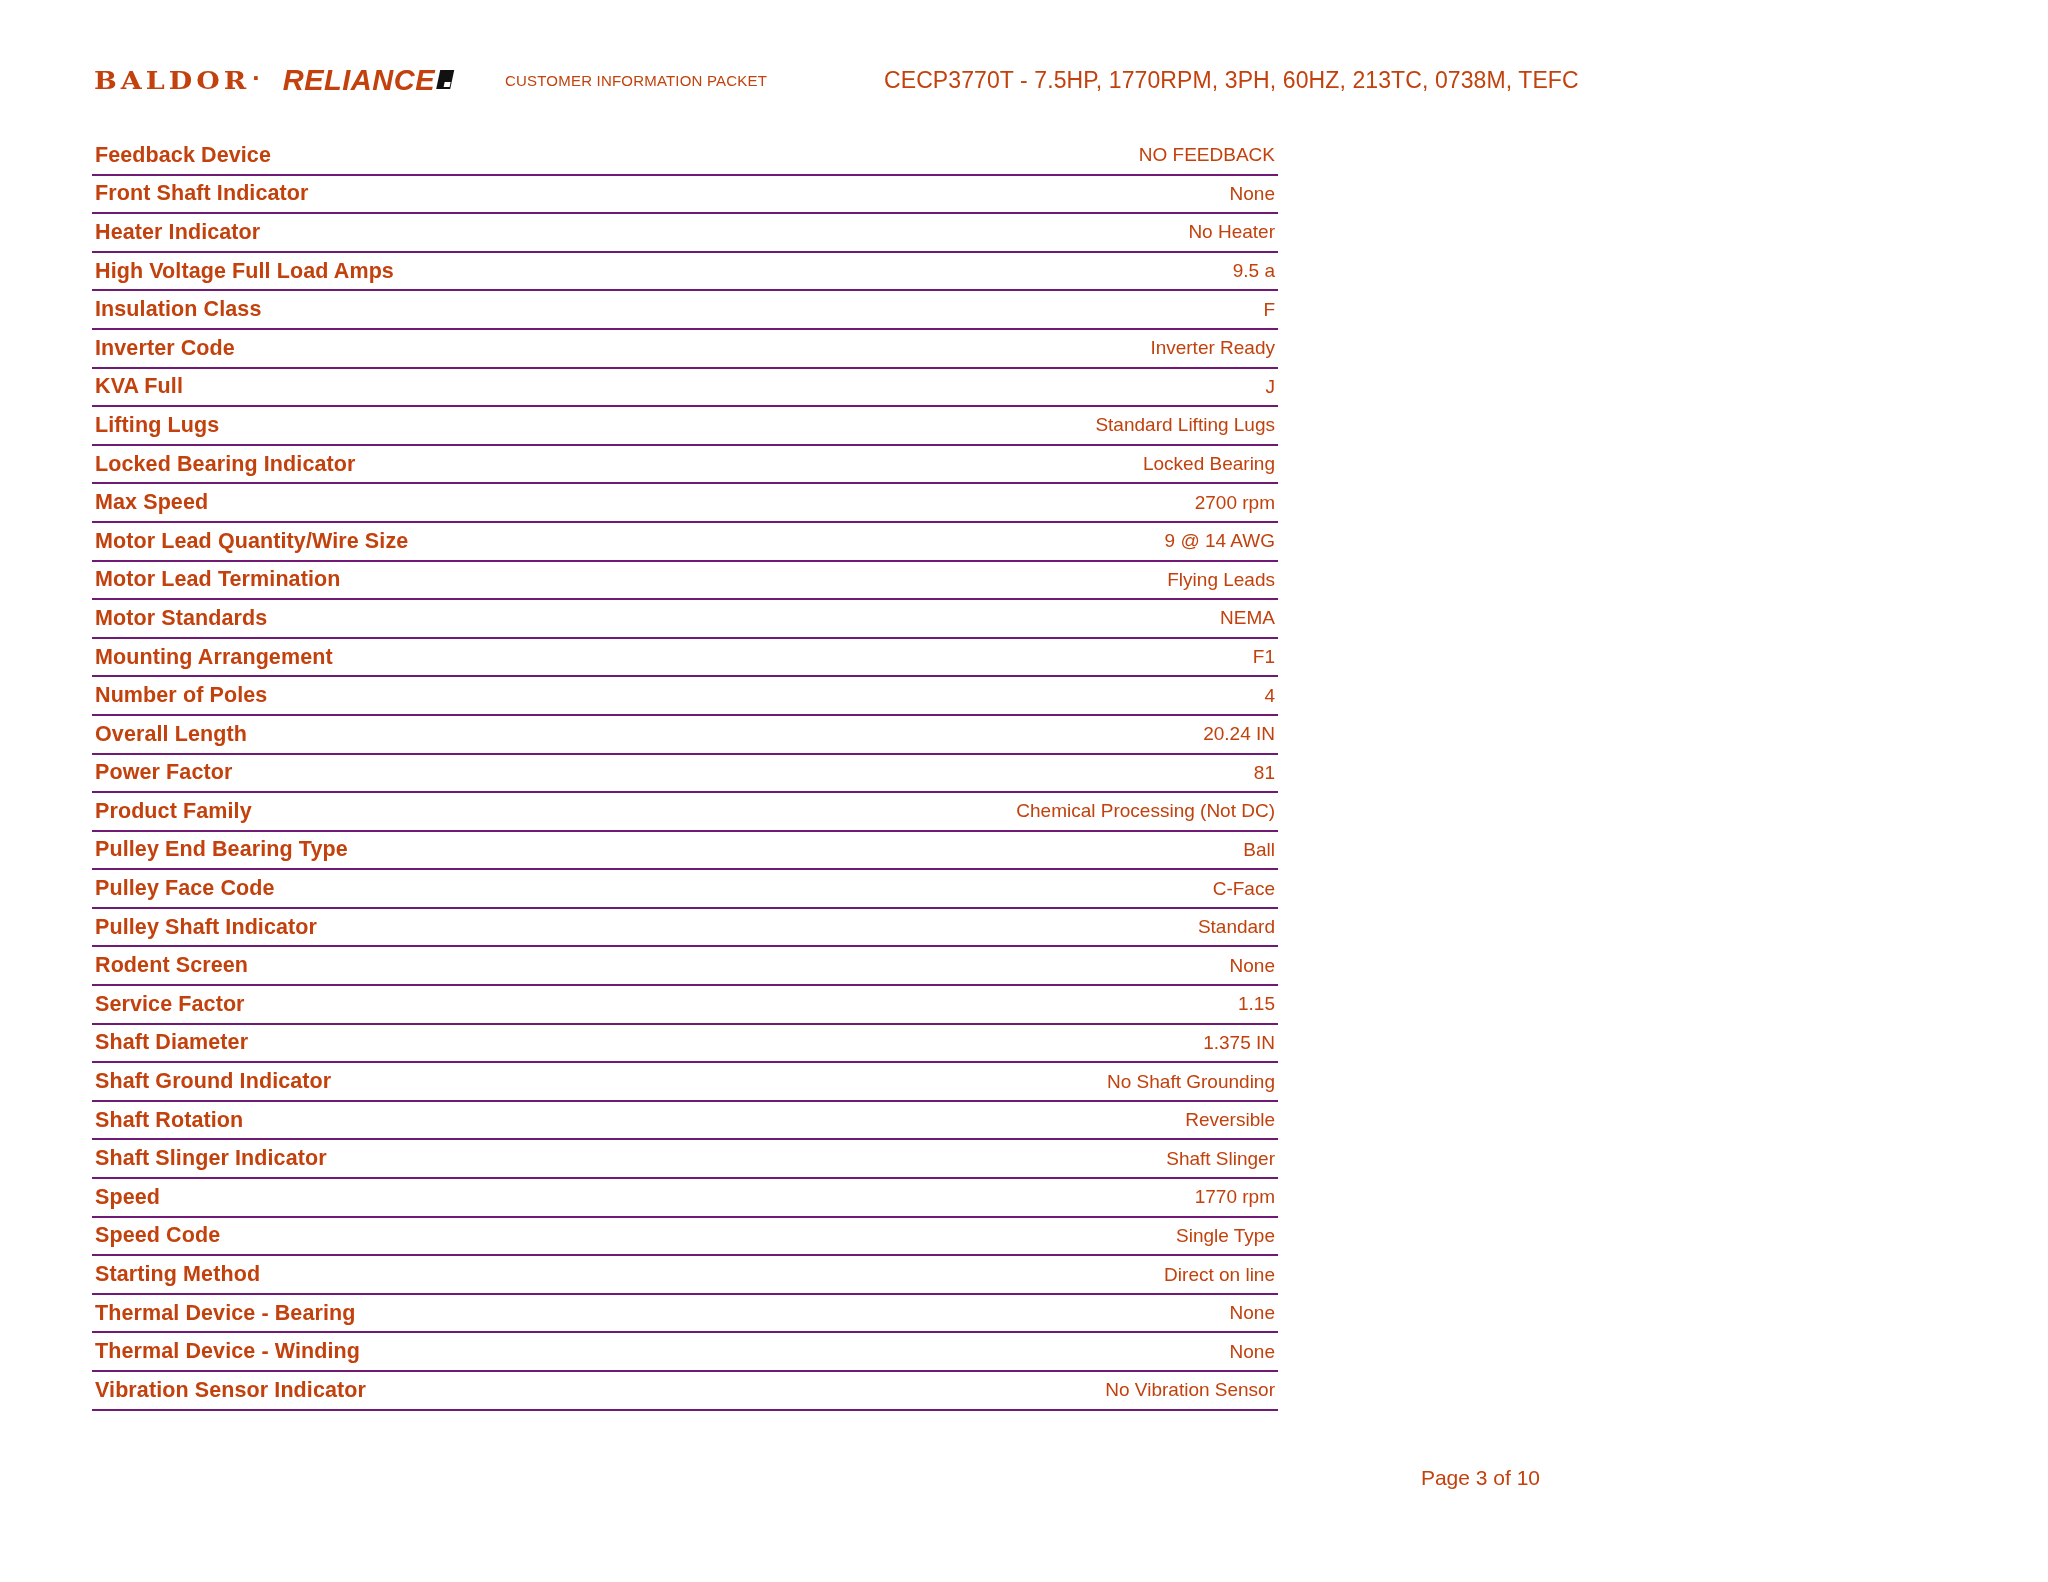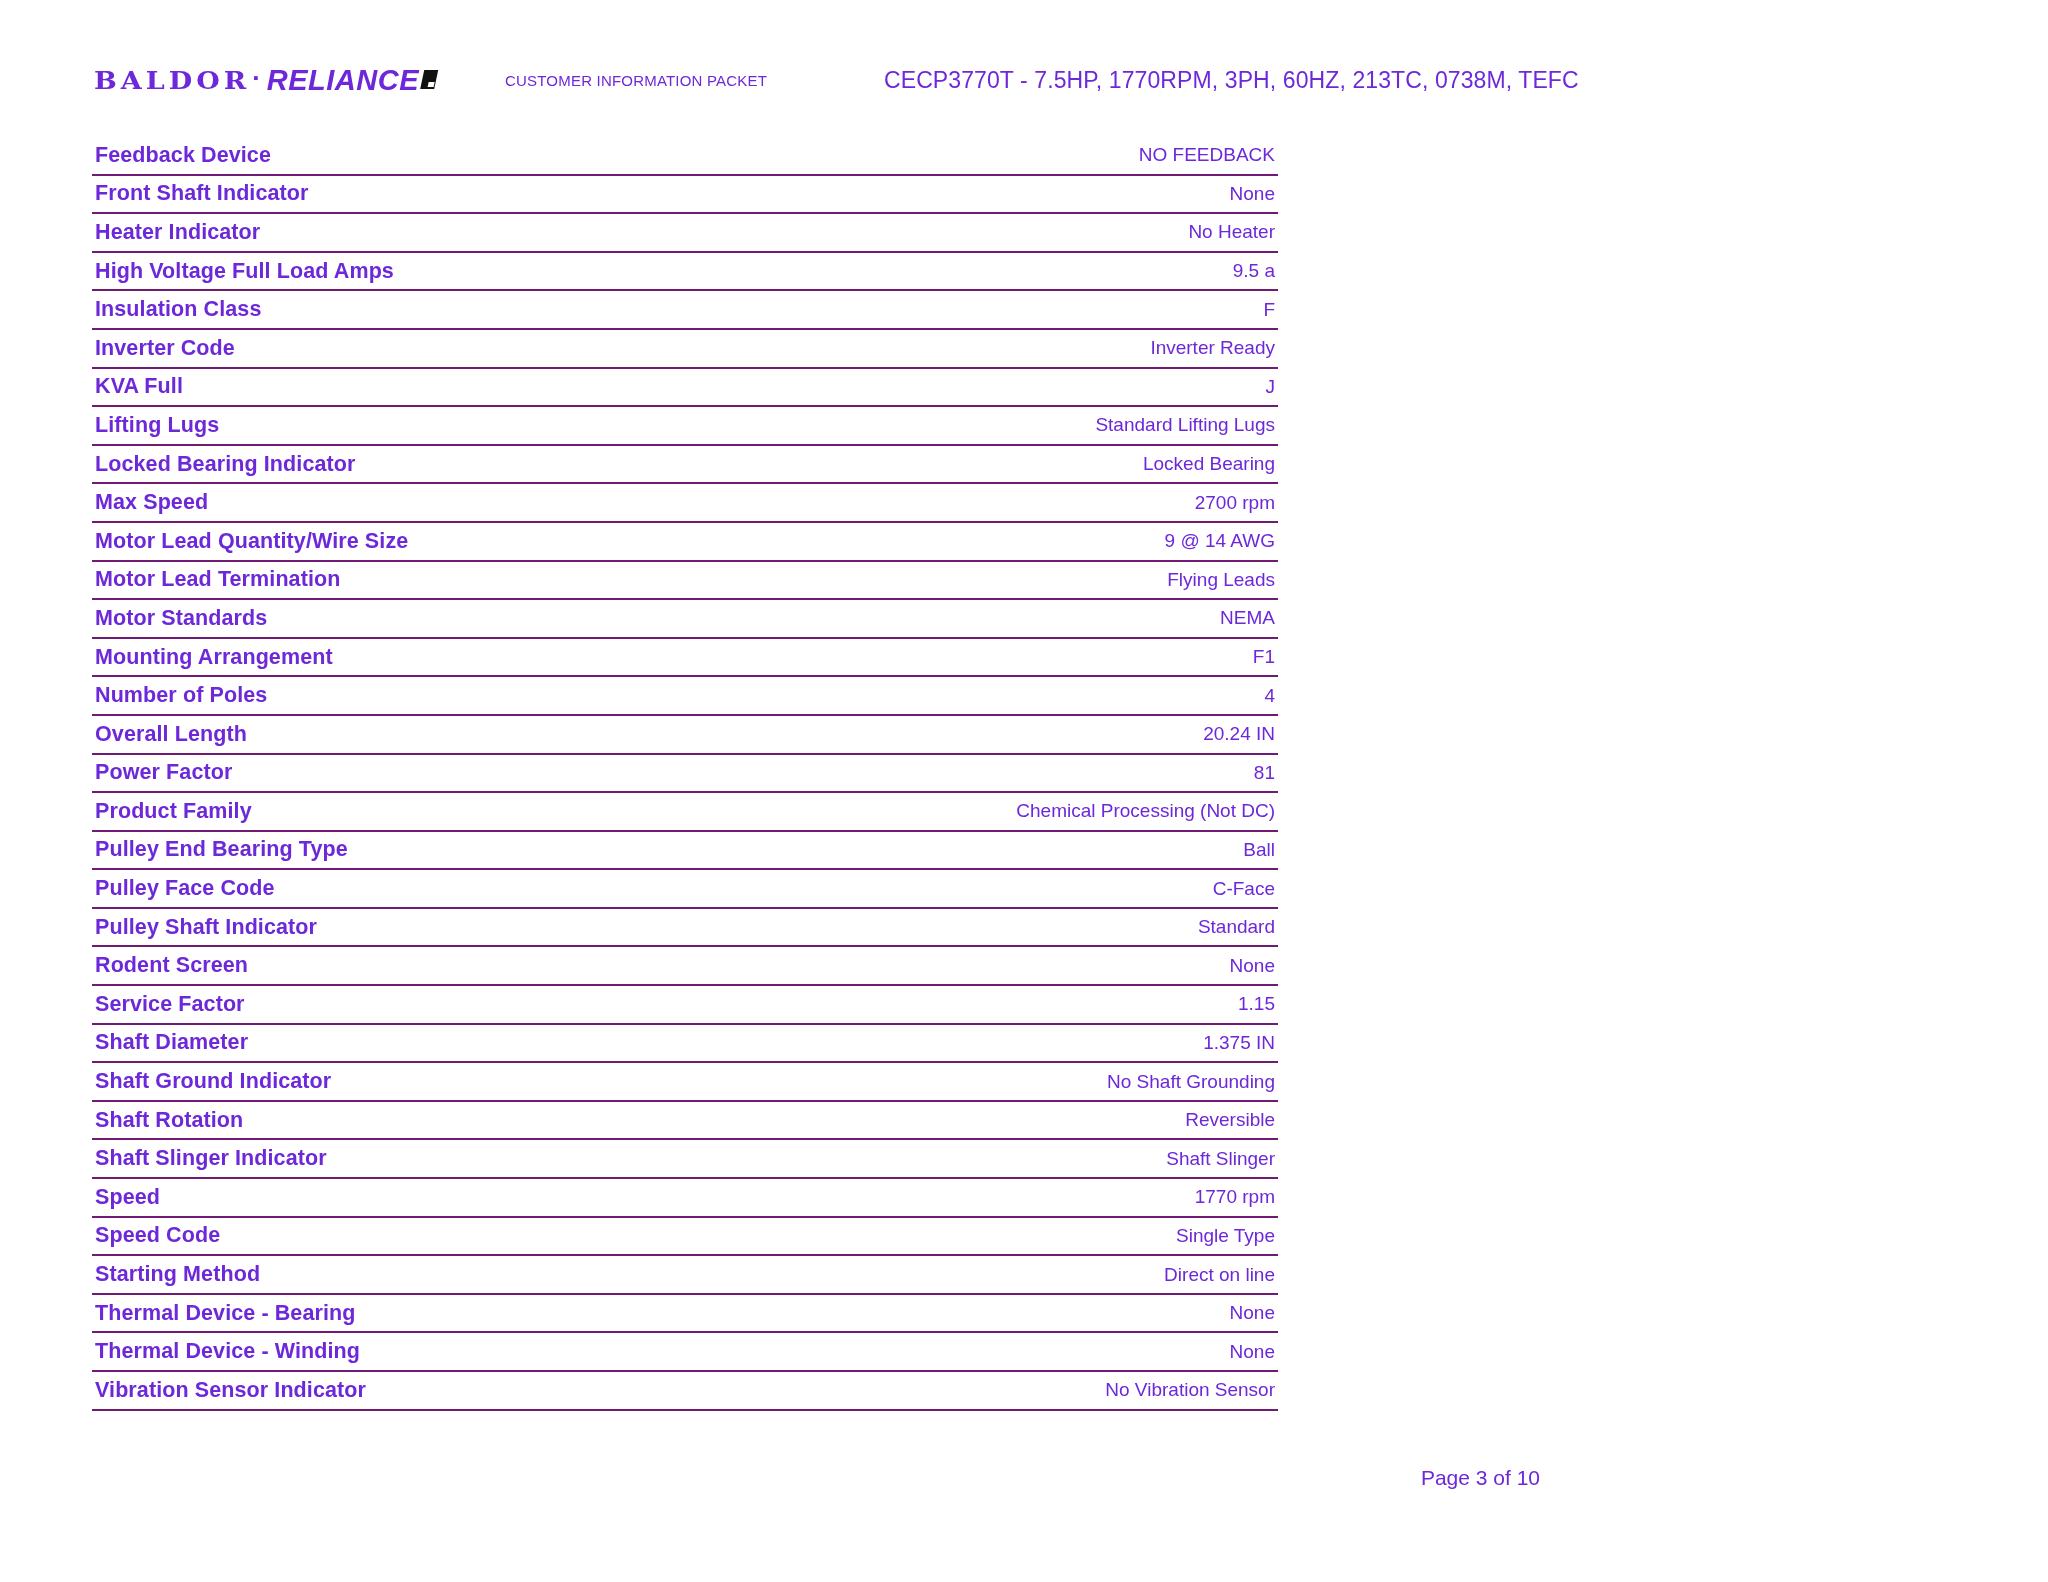--- a/index.html
+++ b/index.html
@@ -6,21 +6,21 @@
     margin: 0;
     padding: 0;
     background: #ffffff;
   }
   .page {
     position: relative;
     width: 1624px;
     height: 1582px;
     background: #ffffff;
     font-family: "Liberation Sans", sans-serif;
-    color: #6d28d9;
+    color: #c2410c;
     overflow: hidden;
   }
 
   
   .hdr-item { position: absolute; top: 62px; height: 36px; display: flex; align-items: center; }
 
   .logo { left: 94px; white-space: nowrap; }
   .logo .baldor {
     font-family: "DejaVu Serif", serif;
     font-weight: 700;
@@ -36,20 +36,21 @@
     display: inline-block;
     transform: translateY(-2px);
   }
   .logo .reliance {
     font-family: "Liberation Sans", sans-serif;
     font-weight: 700;
     font-style: italic;
     font-size: 29px;
     letter-spacing: 0.5px;
     display: inline-block;
+    margin-left: 16px;
   }
   .logo .logo-mark {
     position: relative;
     display: inline-block;
     width: 14px;
     height: 19px;
     background: #111;
     margin-left: 3px;
     transform: skewX(-12deg) translateY(-1px);
   }

